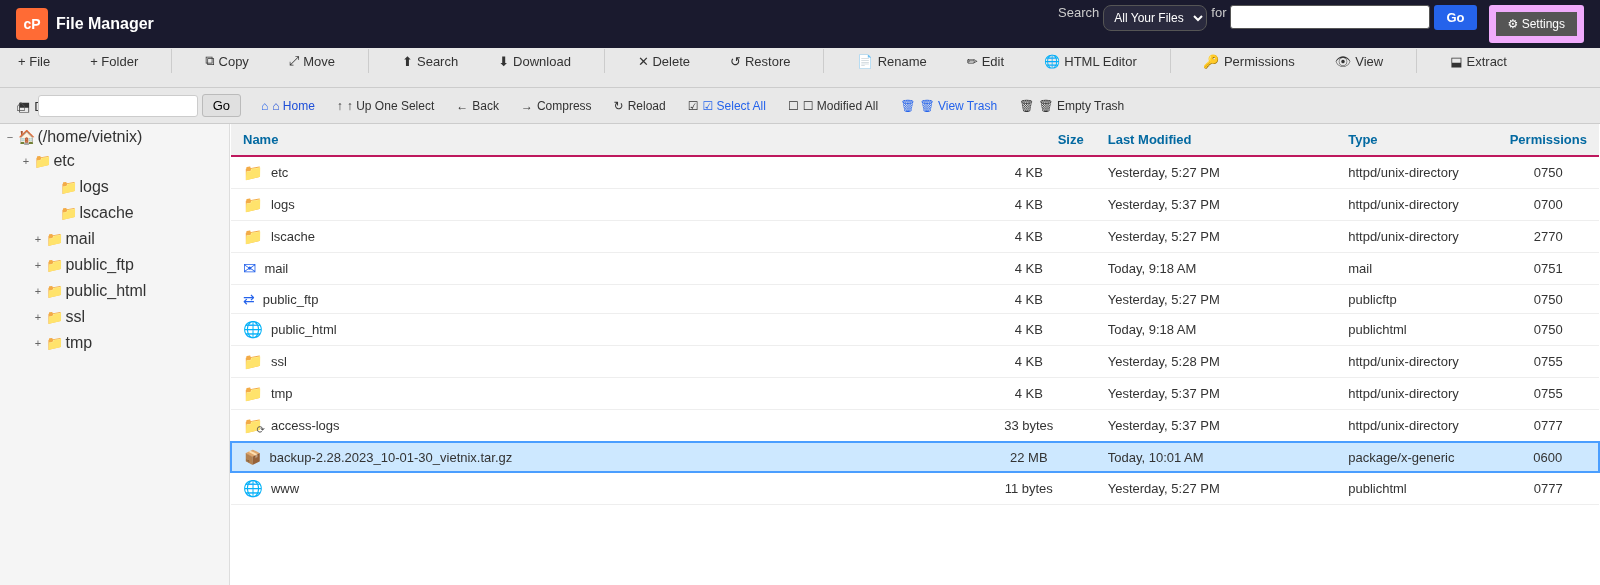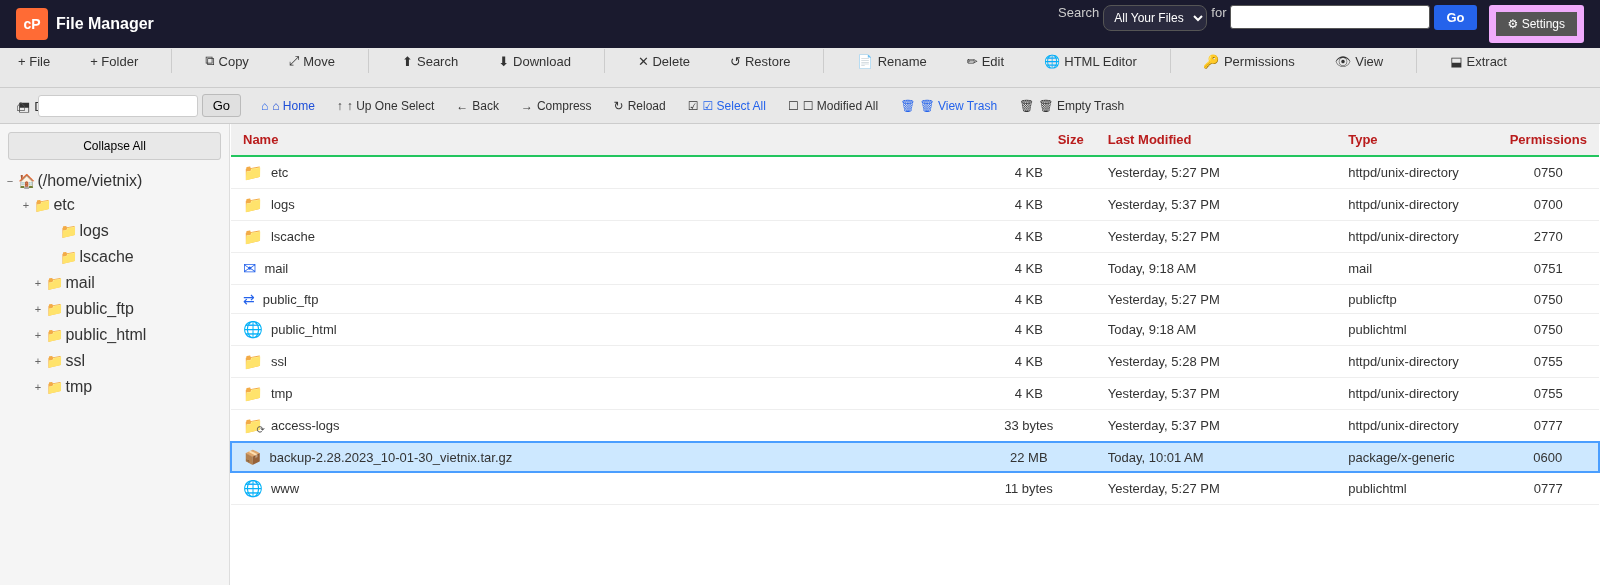--- a/index.html
+++ b/index.html
@@ -211,25 +211,25 @@
       flex: 1;
       overflow-y: auto;
       background: #fff;
     }
     .file-table {
       width: 100%;
       border-collapse: collapse;
     }
     .file-table thead th {
       background: #f0f0f0;
-      border-bottom: 2px solid #22c55e;
+      border-bottom: 2px solid #be185d;
       padding: 8px 12px;
       text-align: left;
       font-size: 13px;
-      color: #b91c1c;
+      color: #0369a1;
       font-weight: bold;
       position: sticky;
       top: 0;
     }
     .file-table thead th.right { text-align: right; }
     .file-table tbody tr {
       border-bottom: 1px solid #eee;
       cursor: pointer;
     }
     .file-table tbody tr.selected { background: #cde8ff; border: 2px solid #4a9eff; }
@@ -385,21 +385,20 @@
   </button>
   <button class="nav-btn">
     <span>🗑</span>
     <span>🗑 Empty Trash</span>
   </button>
 </div>
 
 <div class="main-layout">
 
   <div class="sidebar">
-    <button class="collapse-all-btn">Collapse All</button>
     <div class="tree-item">
       <div class="tree-row">
         <span class="tree-toggle">−</span>
         <span class="folder-icon home">🏠</span>
         <span class="tree-label"> (/home/vietnix)</span>
       </div>
       <div class="tree-children">
         <div class="tree-item">
           <div class="tree-row">
             <span class="tree-toggle">+</span>

